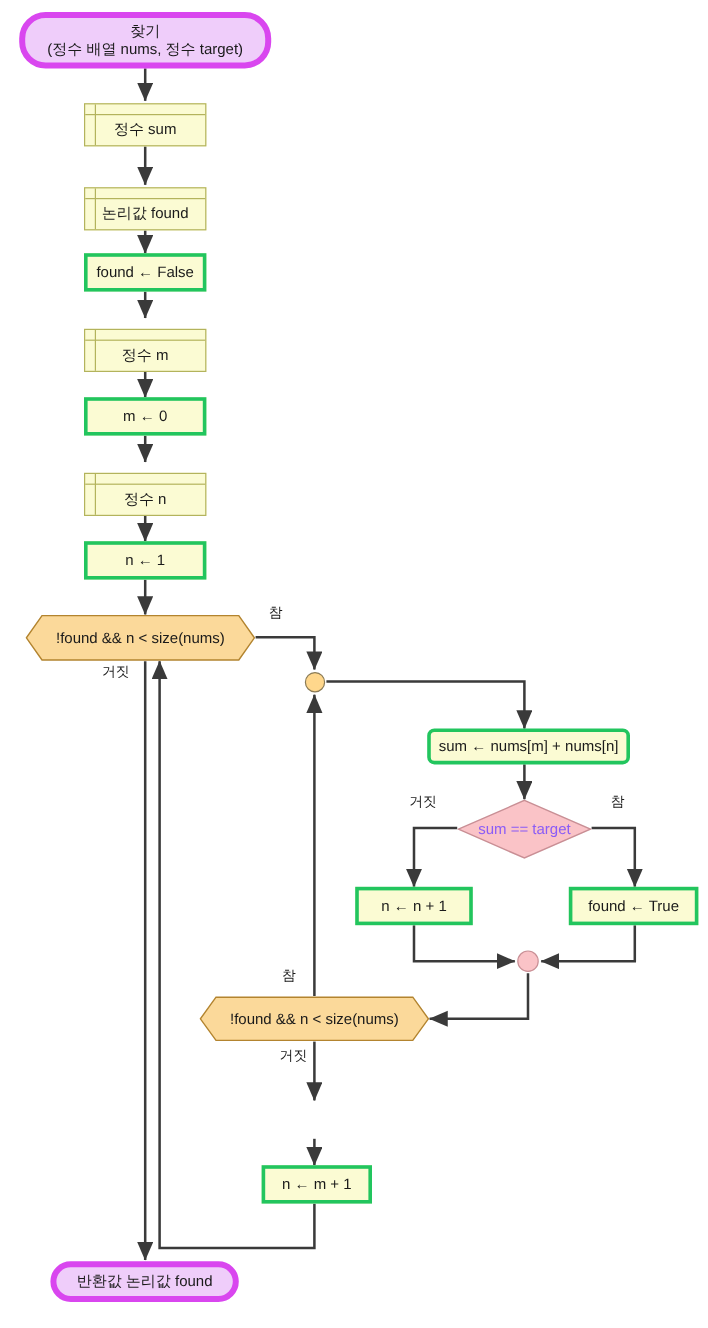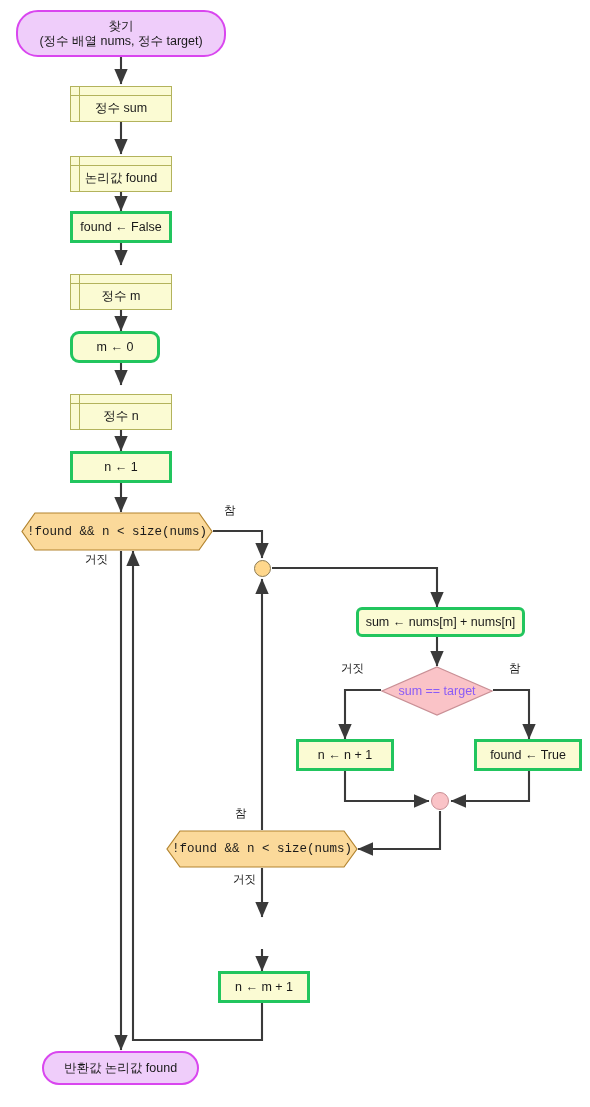--- a/index.html
+++ b/index.html
@@ -32,21 +32,21 @@
     justify-content: center;
     text-align: center;
     color: #1a1a1a;
     font-size: 12.5px;
     line-height: 15px;
     white-space: pre-line;
   }
   
   .terminator {
     background: #efcdfa;
-    border: 2px solid #d946ef;
+    border: 5px solid #d946ef;
     border-radius: 22px;
   }
   
   .declare {
     background: #fbfbd3;
     border: 1px solid #b3b35c;
   }
   .declare .inner-top {
     position: absolute;
     left: 0;
@@ -68,21 +68,20 @@
     padding-top: 8px;
   }
   
   .statement {
     background: #fbfbd3;
     border: 3px solid #22c55e;
   }
   
   .hexwrap {
     position: absolute;
-    font-family: Liberation Mono, monospace;
   }
   .hexwrap svg {
     position: absolute;
     left: 0;
     top: 0;
   }
   .hexwrap .hextext {
     position: absolute;
     left: 0;
     top: 0;
@@ -214,21 +213,21 @@
   <div class="node statement" style="left:70px; top:211px; width:102px; height:32px;">
     <span>found ← False</span>
   </div>
 
   <div class="node declare" style="left:70px; top:274px; width:102px; height:36px;">
     <span class="inner-top"></span>
     <span class="inner-left"></span>
     <span class="dlabel">정수 m</span>
   </div>
 
-  <div class="node statement" style="left:70px; top:331px; width:90px; height:32px;border-radius:9px;">
+  <div class="node statement" style="left:70px; top:331px; width:102px; height:32px;">
     <span>m ← 0</span>
   </div>
 
   <div class="node declare" style="left:70px; top:394px; width:102px; height:36px;">
     <span class="inner-top"></span>
     <span class="inner-left"></span>
     <span class="dlabel">정수 n</span>
   </div>
 
   <div class="node statement" style="left:70px; top:451px; width:102px; height:32px;">

